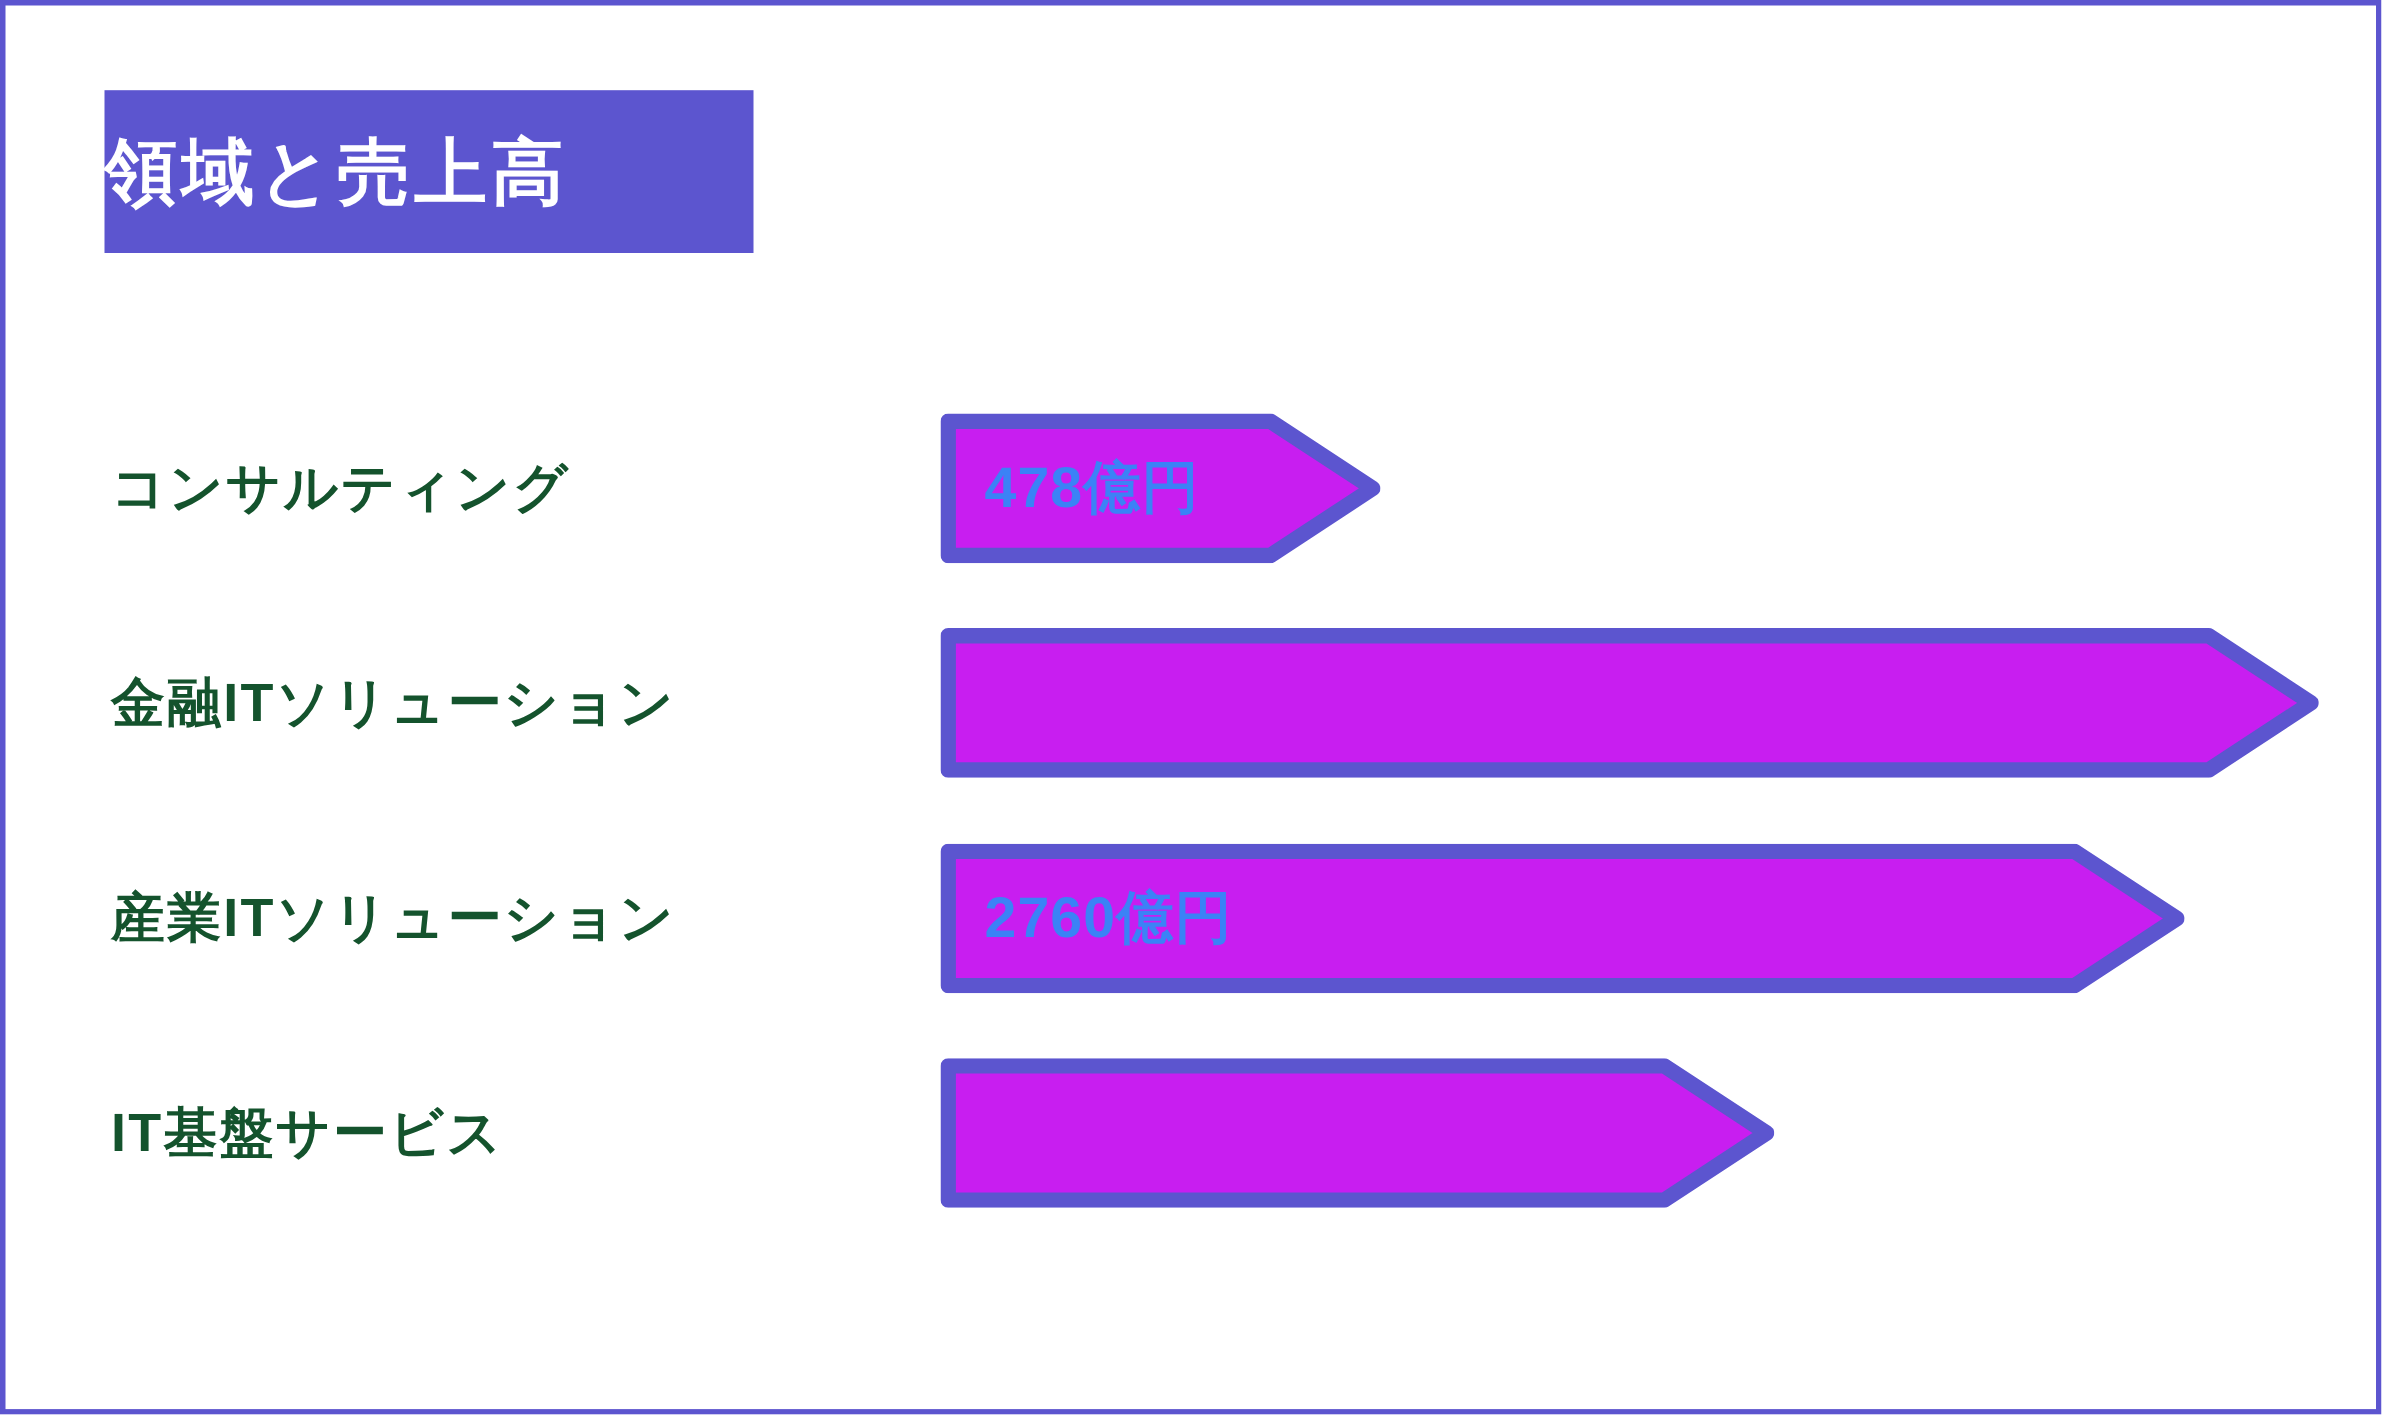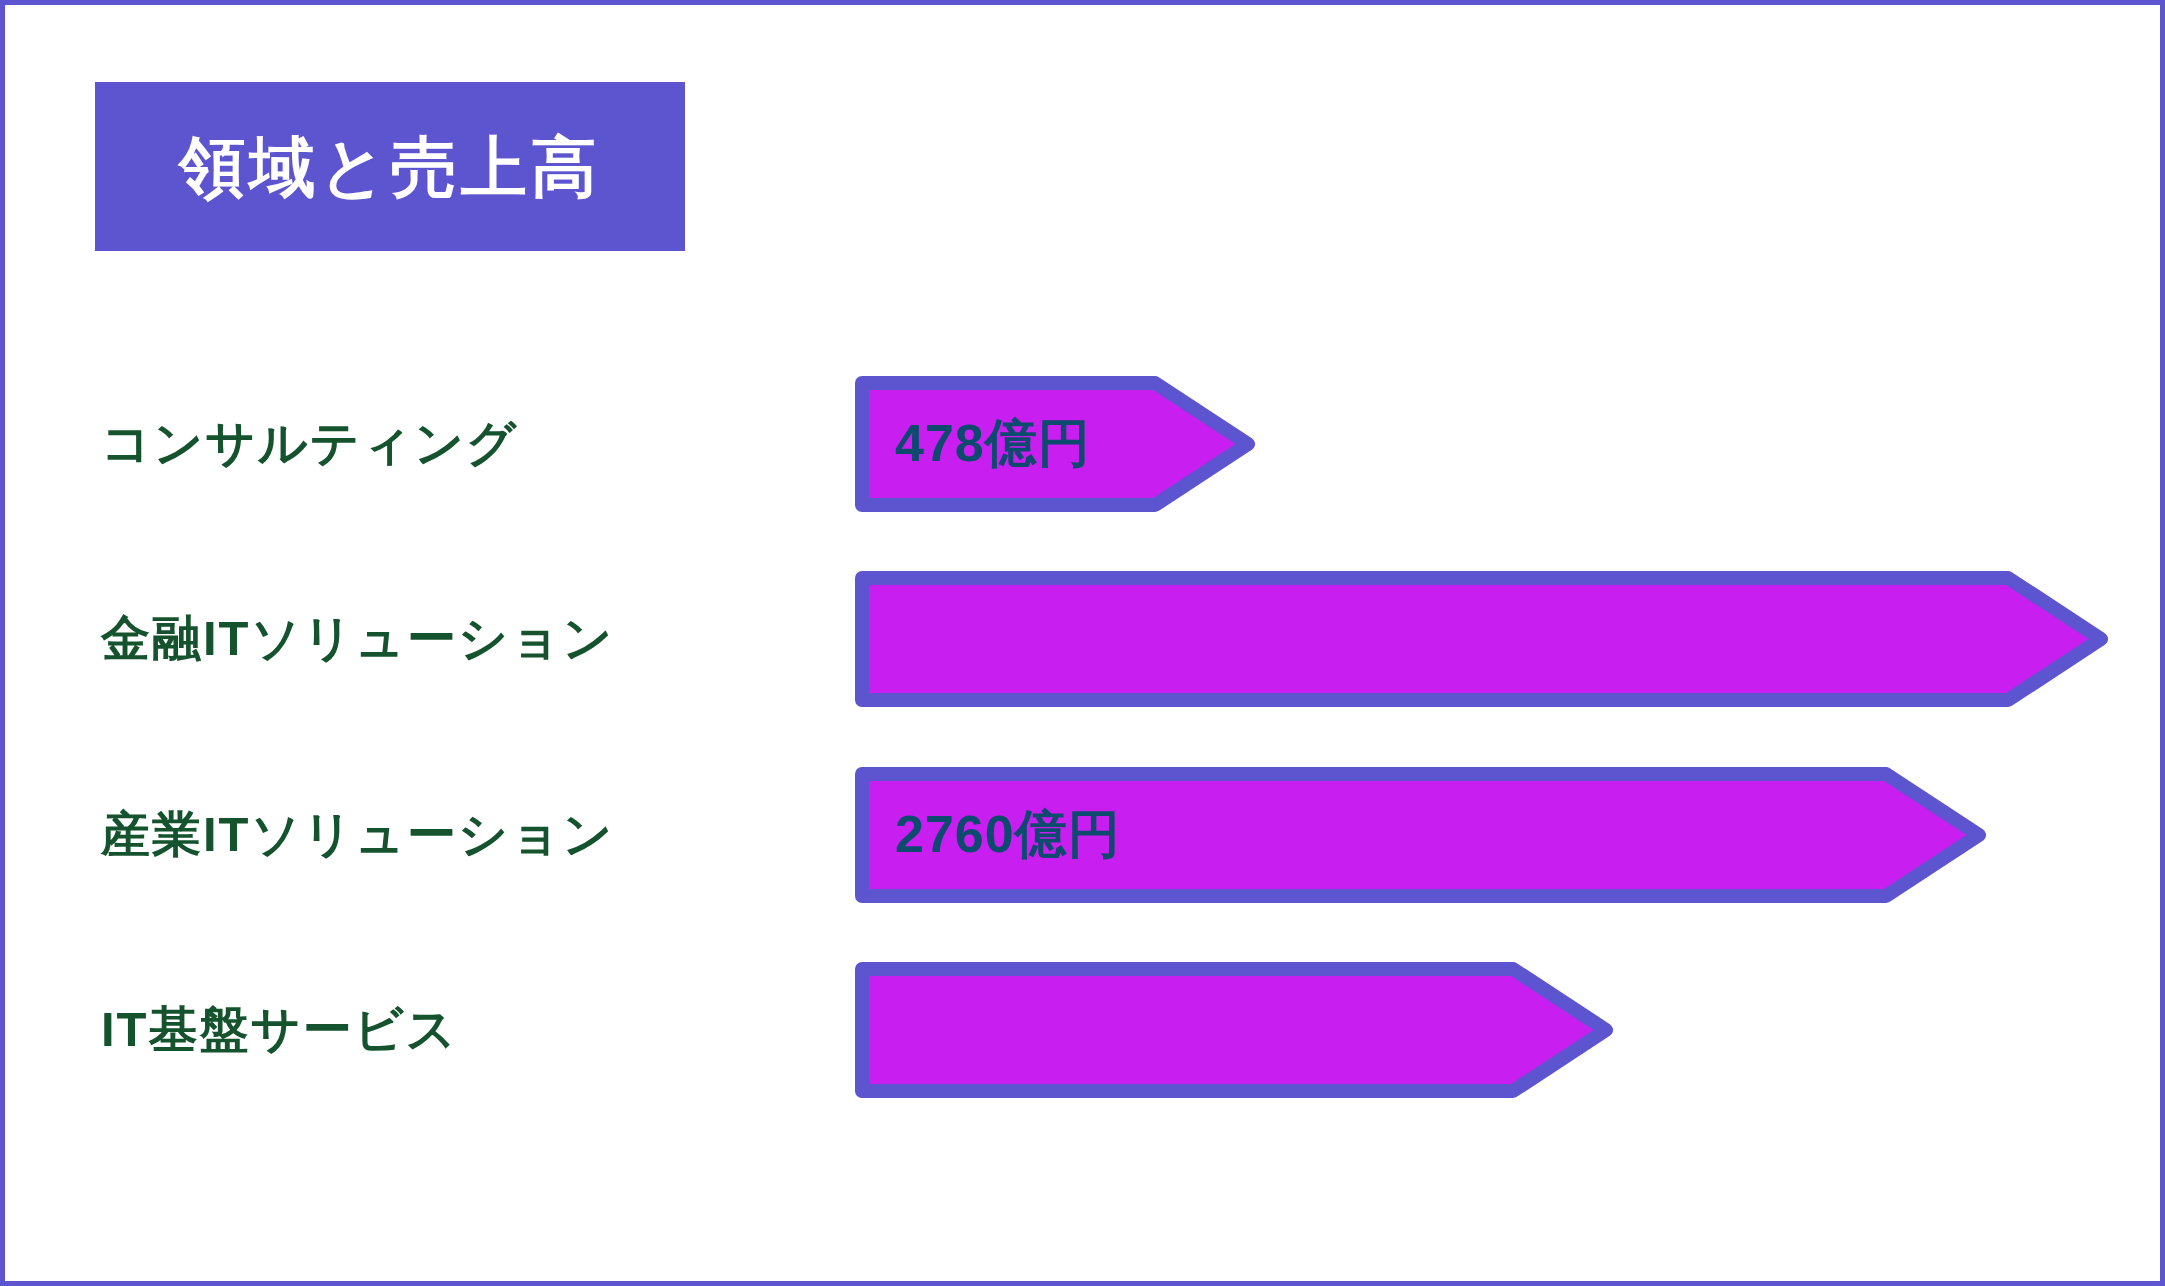--- a/index.html
+++ b/index.html
@@ -20,25 +20,25 @@
     height: 1286px;
     background: #ffffff;
     border: 5px solid #5c55cf;
   }
   
   .title-box {
     position: absolute;
     left: 90px;
     top: 77px;
     width: 590px;
-    height: 169px;
+    height: 148px;
     background: #5c55cf;
     display: flex;
     align-items: center;
-    justify-content: center;
+    justify-content: flex-start;
   }
   .title-text {
     color: #ffffff;
     font-size: 66px;
     font-weight: 700;
     letter-spacing: 4px;
     line-height: 1;
     white-space: nowrap;
   }
   
@@ -80,21 +80,21 @@
     left: 0;
     top: 0;
   }
   .bar-value {
     position: absolute;
     left: 40px;
     top: 0;
     height: 136px;
     display: flex;
     align-items: center;
-    color: #0c4a6e;
+    color: #3b82f6;
     font-size: 52px;
     font-weight: 700;
     letter-spacing: 1px;
     white-space: nowrap;
     pointer-events: none;
   }
 </style>
 </head>
 <body>
 

